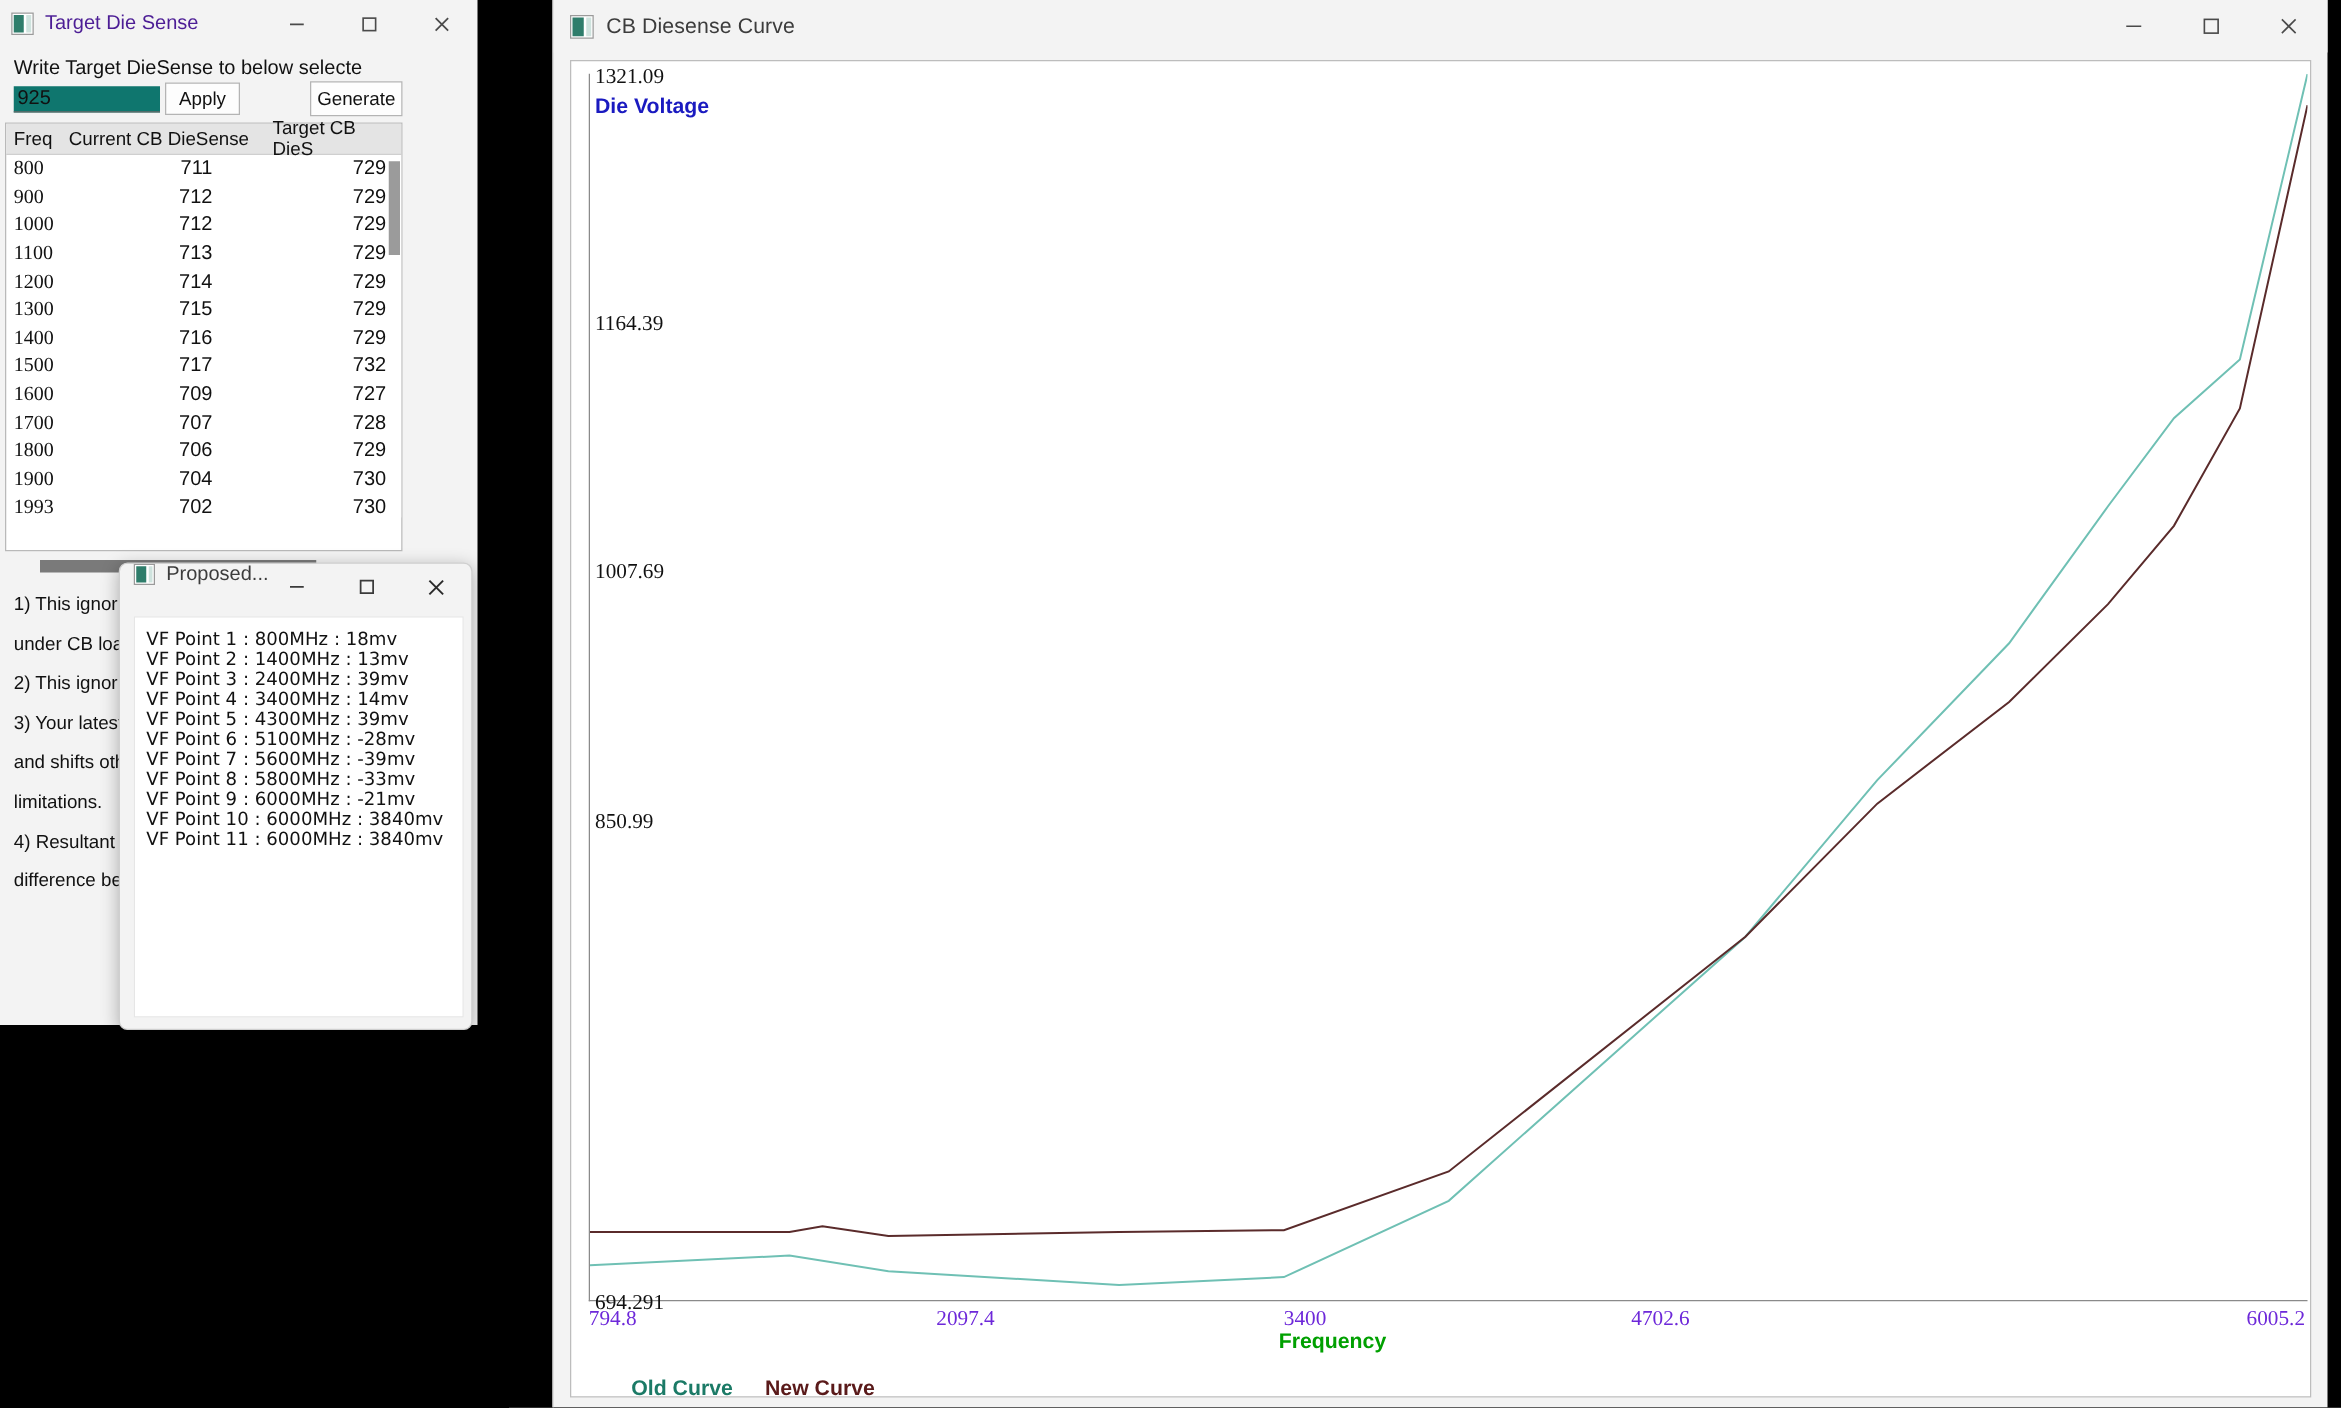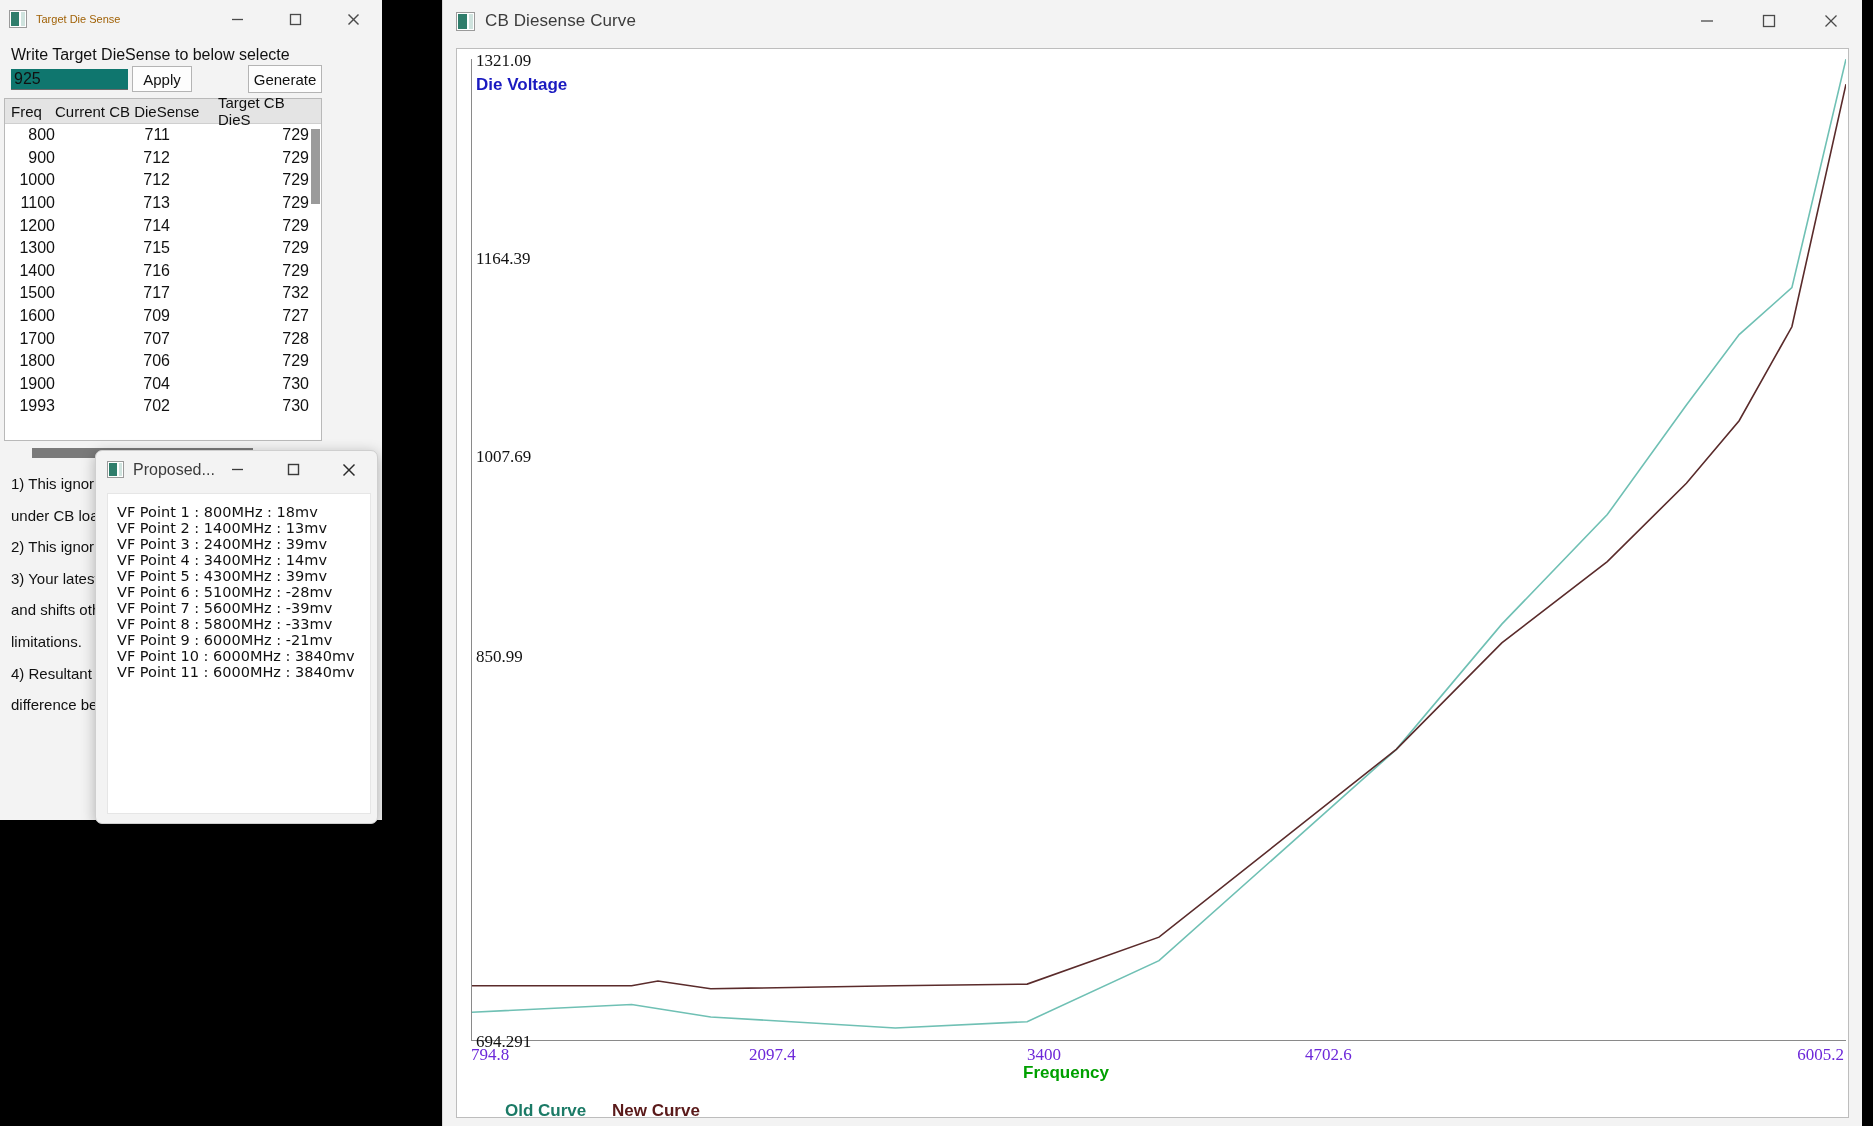--- a/index.html
+++ b/index.html
@@ -88,21 +88,21 @@
   #main-titlebar .tb-icon {
     width: 18px; height: 18px; margin-left: 9px; margin-right: 9px;
     border: 1px solid #9a9a9a; background: #fff; position: relative; flex:0 0 auto;
   }
   #main-titlebar .tb-icon::before {
     content:""; position:absolute; left:1px; top:1px; width:8px; height:14px; background:#2f7d6b;
   }
   #main-titlebar .tb-icon::after {
     content:""; position:absolute; left:11px; top:1px; width:4px; height:14px; background:#cfe3de;
   }
-  #main-title-text { font-size: 11px; color: #a16207; }
+  #main-title-text { font-size: 16px; color: #4c1d95; }
   #main-titlebar .win-btns { right: 0; top: 0; height: 38px; }
   #main-titlebar .win-btn { width: 58px; height: 38px; }
 
   #form-area { position: absolute; left: 0; top: 38px; width: 382px; height: 62px; }
   #write-label {
     position: absolute; left: 11px; top: 8px; font-size: 16px; color: #111;
     white-space: nowrap; overflow: hidden; width: 305px;
   }
   #dielevel-input {
     position: absolute; left: 11px; top: 31px; width: 117px; height: 21px;
@@ -129,21 +129,21 @@
     display: flex; height: 25px; background: #e4e4e4; border-bottom: 1px solid #cfcfcf;
     align-items: center; font-size: 15px; color: #111;
   }
   #table-header .th-freq { width: 50px; padding-left: 6px; }
   #table-header .th-cur  { width: 163px; }
   #table-header .th-tgt  { flex: 1; }
   #table-rows { height: 290px; overflow: hidden; position: relative; }
   .trow {
     display: flex; height: 22.6px; align-items: center; font-size: 16px; color: #111;
   }
-  .trow .c-freq { width: 50px; padding-left: 6px; text-align: right; }
+  .trow .c-freq { width: 50px; padding-left: 6px; text-align: left; font-family: Liberation Serif, serif; }
   .trow .c-cur  { width: 115px; text-align: right; }
   .trow .c-tgt  { width: 139px; text-align: right; }
   #vscroll {
     position: absolute; right: 0; top: 25px; width: 12px; height: 290px; background: #fff;
   }
   #vscroll-thumb {
     position: absolute; left: 2px; top: 5px; width: 9px; height: 75px; background: #9b9b9b;
   }
   #hscroll {
     position: absolute; left: 4px; top: 446px; width: 318px; height: 14px; background: #f3f3f3;
@@ -157,21 +157,21 @@
     font-size: 15px; color: #111; line-height: 31.6px; overflow: hidden;
   }
   .note-line { padding-left: 11px; white-space: nowrap; }
 
   
   #proposed-window {
     position: absolute; left: 95px; top: 450px; width: 283px; height: 374px;
     background: #f3f3f3; border: 1px solid #cfcfcf; border-radius: 7px;
     box-shadow: 0 3px 14px rgba(0,0,0,.28);
   }
-  #proposed-titlebar { position: relative; height: 37px; display: flex; align-items: center; }
+  #proposed-titlebar { position: relative; height: 37px; display: flex; }
   #proposed-titlebar .tb-icon {
     width: 17px; height: 17px; margin-left: 11px; margin-right: 9px;
     border: 1px solid #9a9a9a; background: #fff; position: relative; flex:0 0 auto;
   }
   #proposed-titlebar .tb-icon::before {
     content:""; position:absolute; left:1px; top:1px; width:8px; height:13px; background:#2f7d6b;
   }
   #proposed-titlebar .tb-icon::after {
     content:""; position:absolute; left:11px; top:1px; width:3px; height:13px; background:#cfe3de;
   }

